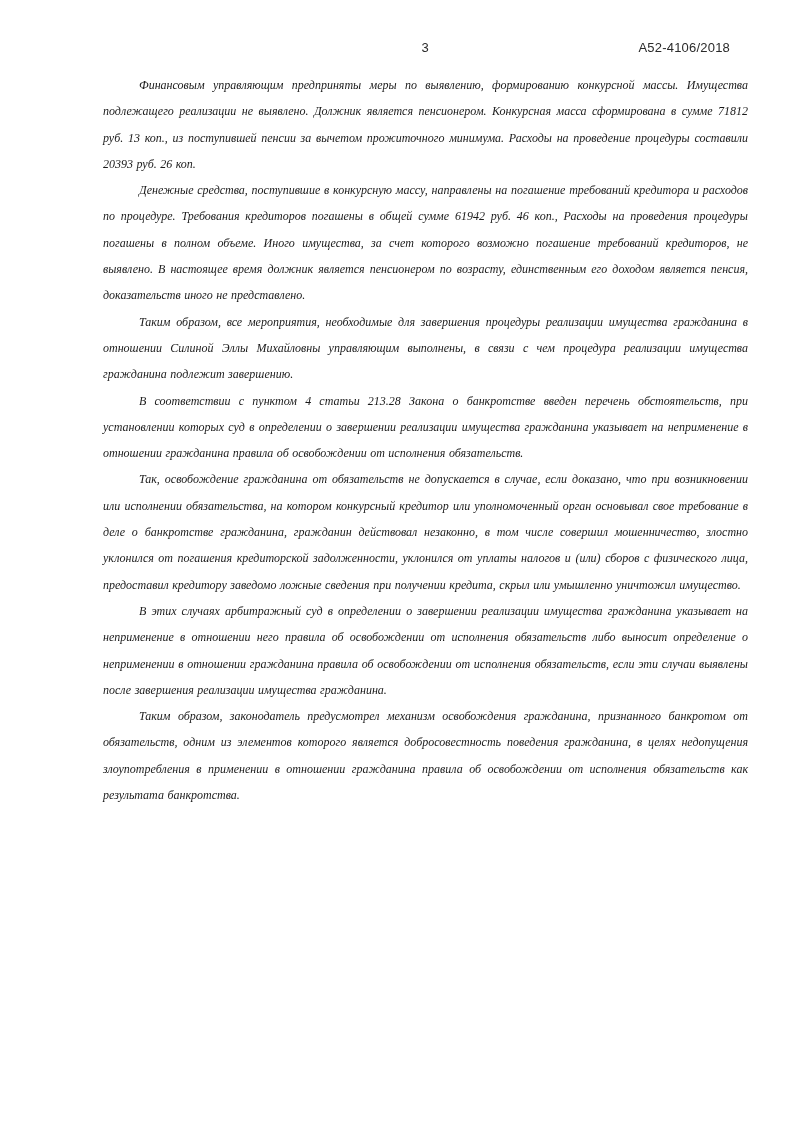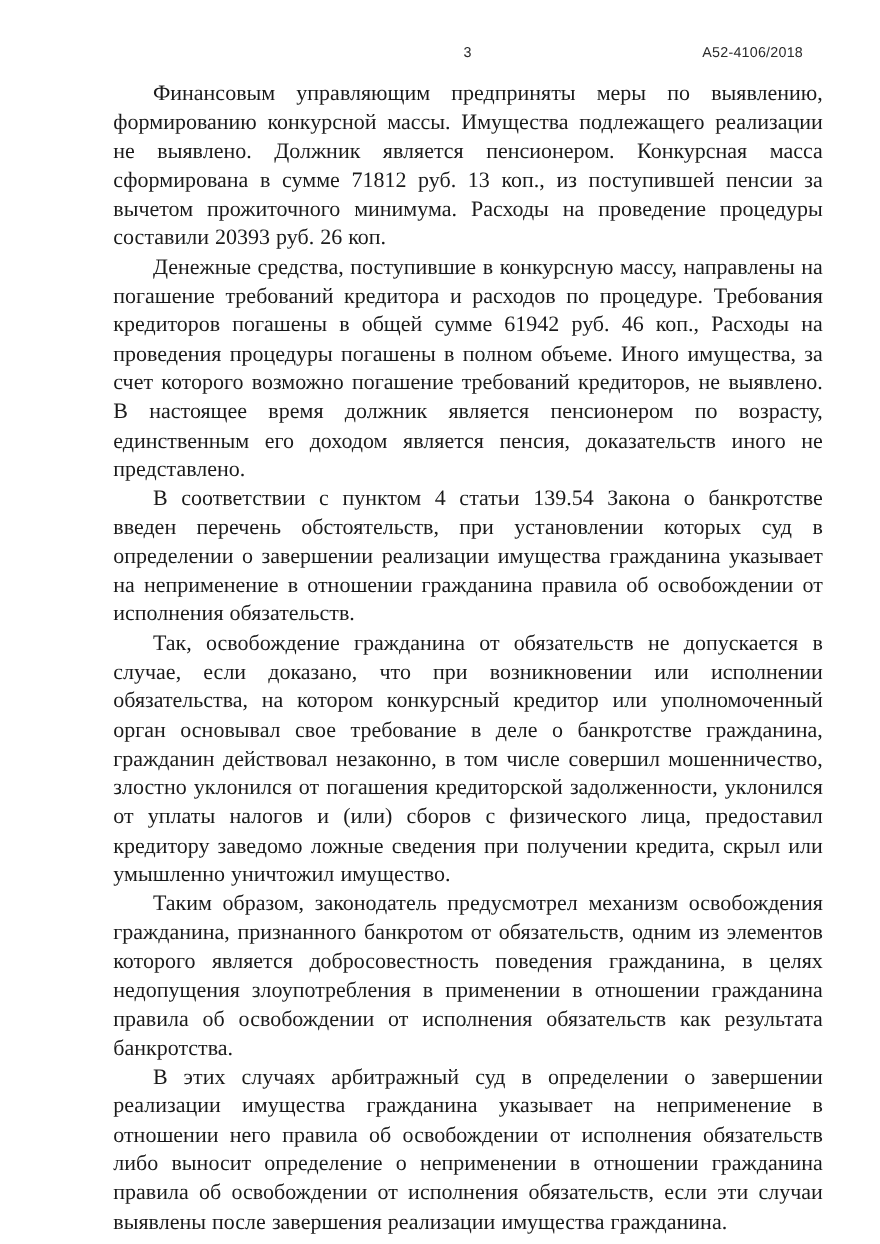--- a/index.html
+++ b/index.html
@@ -36,40 +36,42 @@
     position: absolute;
     right: 70px;
     top: 0;
     letter-spacing: 0.2px;
   }
   .content {
     position: absolute;
     top: 72px;
     left: 103px;
     width: 645px;
-    font-size: 20px;
+    font-size: 12px;
     line-height: 26.3px;
     text-align: justify;
+    font-style: italic;
   }
   .content p {
     margin: 0;
     padding: 0;
     text-indent: 36px;
     word-spacing: 0.5px;
   }
 </style>
 </head>
 <body>
 
 <div class="page">
   <div class="header">
     <span class="page-number">3</span>
     <span class="case-number">А52-4106/2018</span>
   </div>
   <div class="content">
     <p>Финансовым управляющим предприняты меры по выявлению, формированию конкурсной массы. Имущества подлежащего реализации не выявлено. Должник является пенсионером. Конкурсная масса сформирована в сумме 71812 руб. 13 коп., из поступившей пенсии за вычетом прожиточного минимума. Расходы на проведение процедуры составили 20393 руб. 26 коп.</p>
     <p>Денежные средства, поступившие в конкурсную массу, направлены на погашение требований кредитора и расходов по процедуре. Требования кредиторов погашены в общей сумме 61942 руб. 46 коп., Расходы на проведения процедуры погашены в полном объеме. Иного имущества, за счет которого возможно погашение требований кредиторов, не выявлено. В настоящее время должник является пенсионером по возрасту, единственным его доходом является пенсия, доказательств иного не представлено.</p>
-    <p>В соответствии с пунктом 4 статьи 139.54 Закона о банкротстве введен перечень обстоятельств, при установлении которых суд в определении о завершении реализации имущества гражданина указывает на неприменение в отношении гражданина правила об освобождении от исполнения обязательств.</p>
+    <p>Таким образом, все мероприятия, необходимые для завершения процедуры реализации имущества гражданина в отношении Силиной Эллы Михайловны управляющим выполнены, в связи с чем процедура реализации имущества гражданина подлежит завершению.</p>
+    <p>В соответствии с пунктом 4 статьи 213.28 Закона о банкротстве введен перечень обстоятельств, при установлении которых суд в определении о завершении реализации имущества гражданина указывает на неприменение в отношении гражданина правила об освобождении от исполнения обязательств.</p>
     <p>Так, освобождение гражданина от обязательств не допускается в случае, если доказано, что при возникновении или исполнении обязательства, на котором конкурсный кредитор или уполномоченный орган основывал свое требование в деле о банкротстве гражданина, гражданин действовал незаконно, в том числе совершил мошенничество, злостно уклонился от погашения кредиторской задолженности, уклонился от уплаты налогов и (или) сборов с физического лица, предоставил кредитору заведомо ложные сведения при получении кредита, скрыл или умышленно уничтожил имущество.</p>
+    <p>В этих случаях арбитражный суд в определении о завершении реализации имущества гражданина указывает на неприменение в отношении него правила об освобождении от исполнения обязательств либо выносит определение о неприменении в отношении гражданина правила об освобождении от исполнения обязательств, если эти случаи выявлены после завершения реализации имущества гражданина.</p>
     <p>Таким образом, законодатель предусмотрел механизм освобождения гражданина, признанного банкротом от обязательств, одним из элементов которого является добросовестность поведения гражданина, в целях недопущения злоупотребления в применении в отношении гражданина правила об освобождении от исполнения обязательств как результата банкротства.</p>
-    <p>В этих случаях арбитражный суд в определении о завершении реализации имущества гражданина указывает на неприменение в отношении него правила об освобождении от исполнения обязательств либо выносит определение о неприменении в отношении гражданина правила об освобождении от исполнения обязательств, если эти случаи выявлены после завершения реализации имущества гражданина.</p>
   </div>
 </div>
 
 </body></html>

